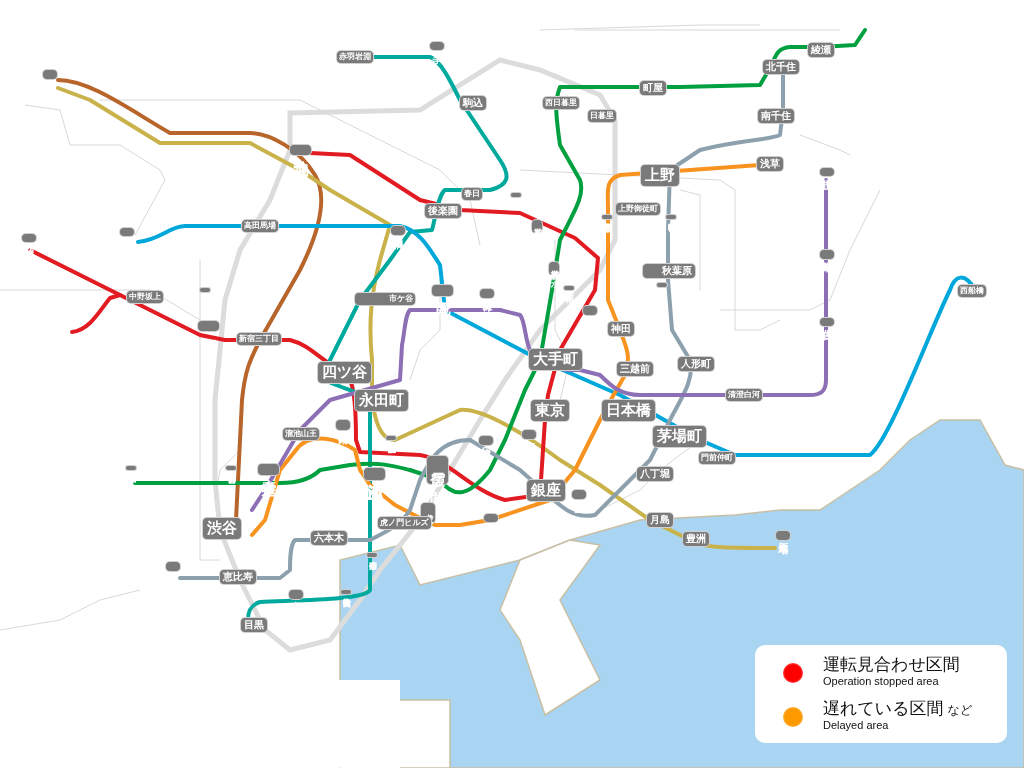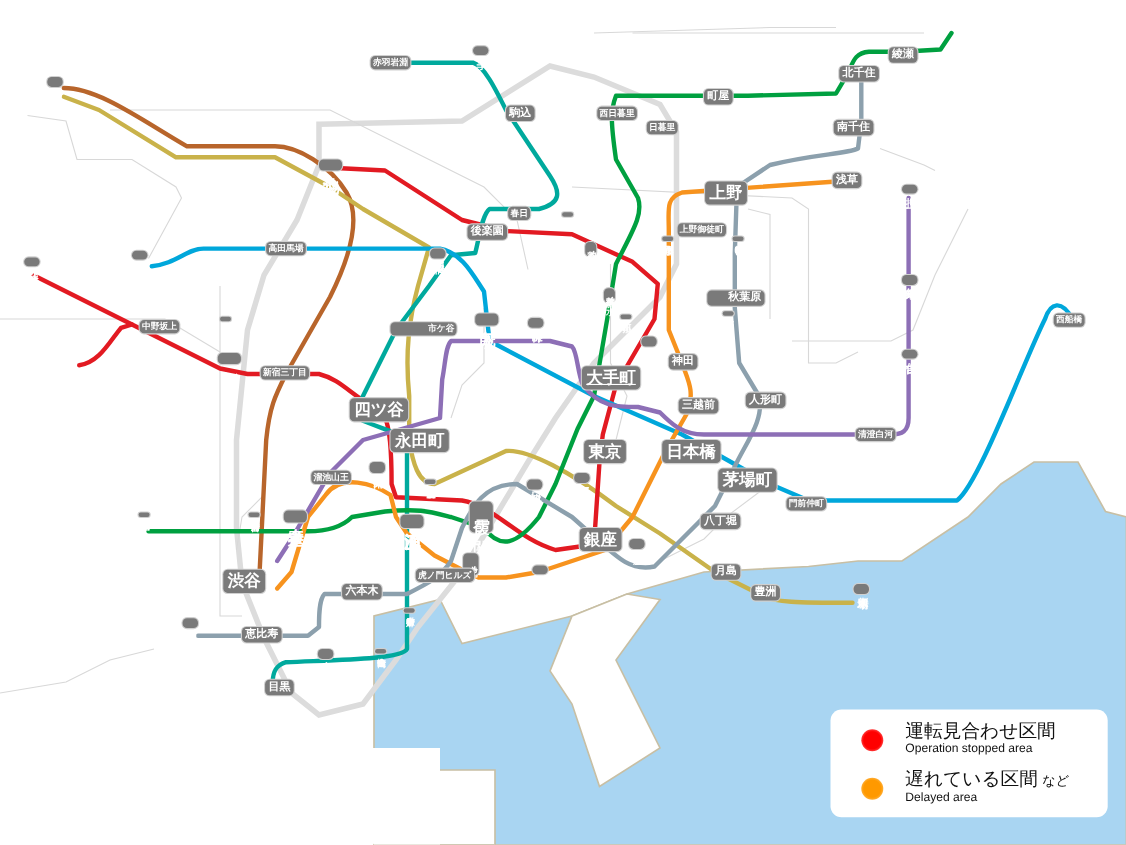--- a/index.html
+++ b/index.html
@@ -3,21 +3,21 @@
 <meta charset="utf-8">
 <style>
   html, body { margin:0; padding:0; background:#ffffff; }
   body { width:1024px; height:768px; overflow:hidden; position:relative; font-family:"DejaVu Sans", sans-serif; }
   #map { position:absolute; left:0; top:0; width:1024px; height:768px; }
   .stn { position:absolute; background:#7a7a7a; color:#ffffff; border-radius:4px; font-weight:bold;
          line-height:1; text-align:center; box-shadow:0 0 0 1px #d0d0d0; white-space:nowrap;
          font-family:"DejaVu Sans", sans-serif; cursor:pointer; }
   .stn.h { padding:2px 3px; font-size:10px; }
   .stn.h.big { font-size:15px; padding:3px 4px; }
-  .stn.h.sm { font-size:8px; padding:2px 2px; }
+  .stn.h.sm { font-size:8px; padding:2px 2px;font-family:Liberation Mono, monospace; }
   .stn.v { writing-mode:vertical-rl; text-orientation:upright; padding:3px 2px; font-size:10px; letter-spacing:1px; }
   .stn.v.big { font-size:15px; padding:4px 3px; }
   .stn.v.sm { font-size:8px; padding:2px 1px; letter-spacing:0; }
   #legend { position:absolute; left:755px; top:645px; width:252px; height:98px; background:#ffffff; border-radius:10px; }
   .leg-row { position:absolute; left:0; width:252px; height:45px; }
   .leg-dot { position:absolute; left:28px; top:12px; width:20px; height:20px; border-radius:50%; }
   .leg-jp { position:absolute; left:68px; top:2px; font-family:"DejaVu Sans", sans-serif; font-size:17px; color:#111; }
   .leg-jp small { font-size:12px; margin-left:4px; }
   .leg-en { position:absolute; left:68px; top:24px; font-family:"Liberation Sans", sans-serif; font-size:11px; color:#111; }
 </style>
@@ -104,34 +104,34 @@
     <div class="stn v big" style="left: 198px; top: 321px;">新宿</div>
     <div class="stn h sm" style="left: 237px; top: 333px;">新宿三丁目</div>
     <div class="stn h sm" style="left: 355px; top: 293px; padding-left: 34px;">市ケ谷</div>
     <div class="stn v big" style="left: 432px; top: 285px;">九段下</div>
     <div class="stn v" style="left: 480px; top: 289px;">神保町</div>
     <div class="stn h" style="left: 608px; top: 322px;">神田</div>
     <div class="stn h sm" style="left: 958px; top: 285px;">西船橋</div>
     <div class="stn v" style="left: 820px; top: 318px;">住吉</div>
     <div class="stn v" style="left: 820px; top: 250px;">錦糸町</div>
     <div class="stn h big" style="left: 318px; top: 362px;">四ツ谷</div>
-    <div class="stn h big" style="left: 529px; top: 333px; text-decoration: underline;">大手町</div>
+    <div class="stn h big" style="left: 529px; top: 349px;">大手町</div>
     <div class="stn h" style="left: 617px; top: 362px;">三越前</div>
     <div class="stn h" style="left: 678px; top: 357px;">人形町</div>
     <div class="stn h big" style="left: 355px; top: 390px;">永田町</div>
-    <div class="stn h sm" style="left: 778px; top: 389px;">清澄白河</div>
+    <div class="stn h sm" style="left: 726px; top: 389px;">清澄白河</div>
     <div class="stn h big" style="left: 531px; top: 400px;">東京</div>
     <div class="stn h big" style="left: 602px; top: 400px;">日本橋</div>
     <div class="stn h big" style="left: 653px; top: 426px;">茅場町</div>
     <div class="stn h sm" style="left: 283px; top: 428px;">溜池山王</div>
     <div class="stn v" style="left: 336px; top: 420px;">赤坂見附</div>
     <div class="stn v sm" style="left: 386px; top: 436px;">国会議事堂前</div>
     <div class="stn v" style="left: 479px; top: 436px;">日比谷</div>
     <div class="stn v" style="left: 522px; top: 430px;">有楽町</div>
-    <div class="stn h sm" style="left: 715px; top: 452px; text-align: center;">門前仲町</div>
+    <div class="stn h sm" style="left: 699px; top: 452px; text-align: center;">門前仲町</div>
     <div class="stn v sm" style="left: 126px; top: 466px;">代々木上原</div>
     <div class="stn v sm" style="left: 226px; top: 466px;">明治神宮前</div>
     <div class="stn v big" style="left: 258px; top: 464px;">表参道</div>
     <div class="stn v big" style="left: 364px; top: 468px;">溜池山王</div>
     <div class="stn v big" style="left: 427px; top: 456px;">霞ケ関</div>
     <div class="stn h" style="left: 637px; top: 467px;">八丁堀</div>
     <div class="stn h big" style="left: 527px; top: 480px;">銀座</div>
     <div class="stn v" style="left: 572px; top: 490px;">東銀座</div>
     <div class="stn v" style="left: 421px; top: 503px;">虎ノ門</div>
     <div class="stn h sm" style="left: 378px; top: 517px;">虎ノ門ヒルズ</div>

